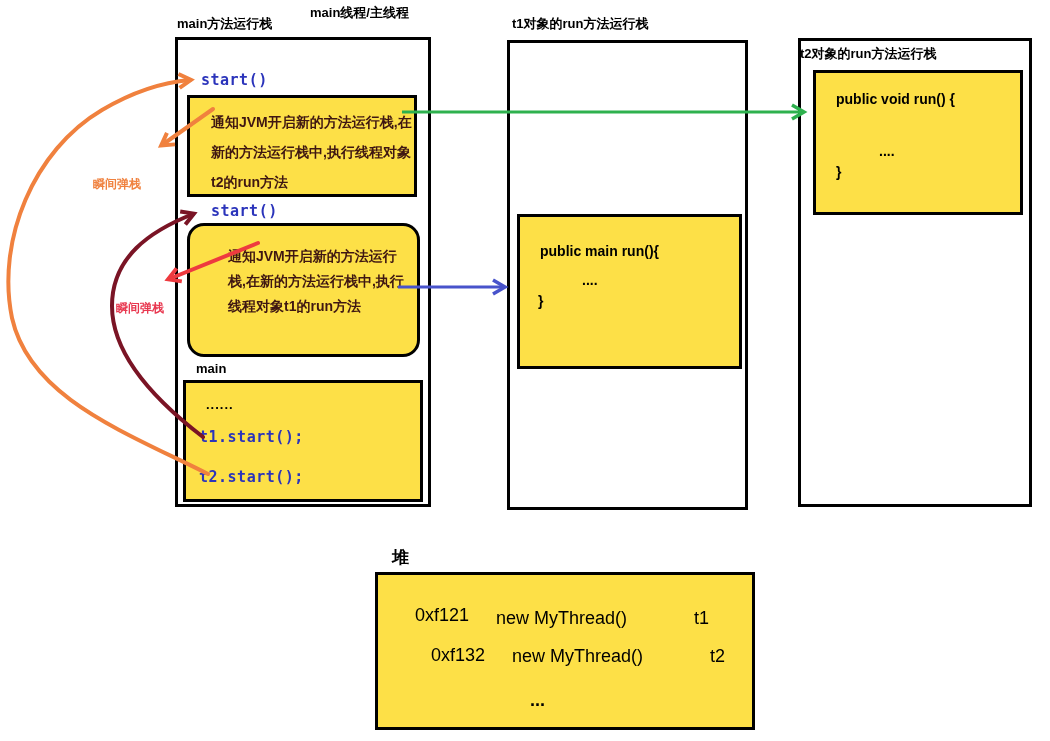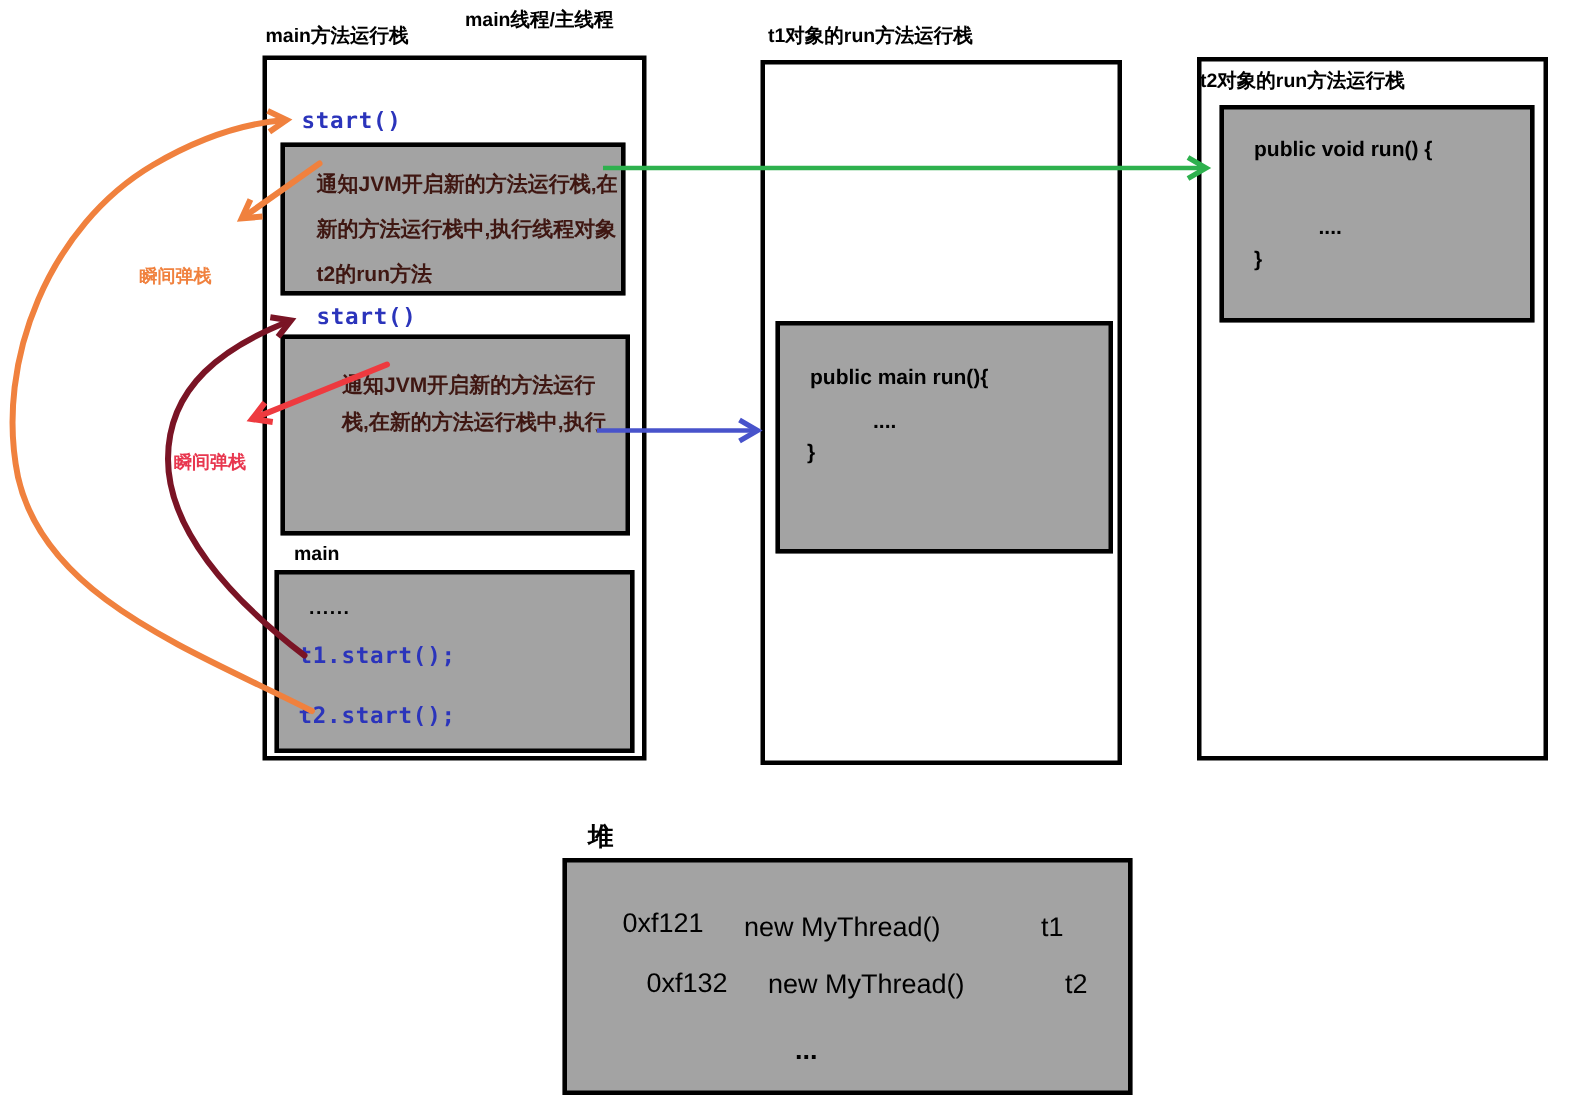--- a/index.html
+++ b/index.html
@@ -4,21 +4,21 @@
 <style>
   * { box-sizing: border-box; margin: 0; padding: 0; }
   html, body { background: #ffffff; }
   body {
     width: 1050px; height: 741px; position: relative; overflow: hidden;
     font-family: "Liberation Sans", sans-serif; color: #000;
   }
   .abs { position: absolute; }
   .title { font-size: 13px; font-weight: bold; white-space: nowrap; }
   .stack-box { position: absolute; border: 3px solid #000; background: transparent; }
-  .note-box { position: absolute; border: 3px solid #000; background: #a3a3a3; }
+  .note-box { position: absolute; border: 3px solid #000; background: #fde047; }
   .note-text { color: #3f1712; font-weight: bold; font-size: 14px; white-space: nowrap; }
   .code-blue {
     font-family: "DejaVu Sans Mono", monospace; font-weight: bold;
     color: #2b34bb; font-size: 15px; letter-spacing: 0.5px; white-space: nowrap;
   }
   .run-line { position: absolute; font-weight: bold; font-size: 14px; white-space: nowrap; }
   .ellipsis-black { font-weight: bold; font-size: 13px; color: #000; letter-spacing: 1px; }
   .heap-text { font-size: 18px; white-space: nowrap; }
   .pop-label { position: absolute; font-size: 12px; font-weight: bold; white-space: nowrap; }
   .pop-orange { color: #f0813e; }
@@ -40,24 +40,25 @@
 <div class="note-box" style="left:187px; top:95px; width:230px; height:102px;">
   <div class="note-text abs" style="left:21px; top:9px; line-height:30px;">
     <div>通知JVM开启新的方法运行栈,在</div>
     <div>新的方法运行栈中,执行线程对象</div>
     <div>t2的run方法</div>
   </div>
 </div>
 
 <div class="abs code-blue" style="left:211px; top:202px;">start()</div>
 
-<div class="note-box" style="left:187px; top:223px; width:233px; height:134px;">
+<div class="note-box" style="left:187px; top:223px; width:233px; height:134px;border-radius:17px;">
   <div class="note-text abs" style="left:38px; top:18px; line-height:25px;">
     <div>通知JVM开启新的方法运行</div>
     <div>栈,在新的方法运行栈中,执行</div>
+    <div>线程对象t1的run方法</div>
   </div>
 </div>
 
 <div class="abs title" style="left:196px; top:361px;">main</div>
 
 <div class="note-box" style="left:183px; top:380px; width:240px; height:122px;">
   <div class="abs ellipsis-black" style="left:20px; top:14px;">......</div>
   <div class="abs code-blue" style="left:13px; top:45px;">t1.start();</div>
   <div class="abs code-blue" style="left:13px; top:85px;">t2.start();</div>
 </div>

